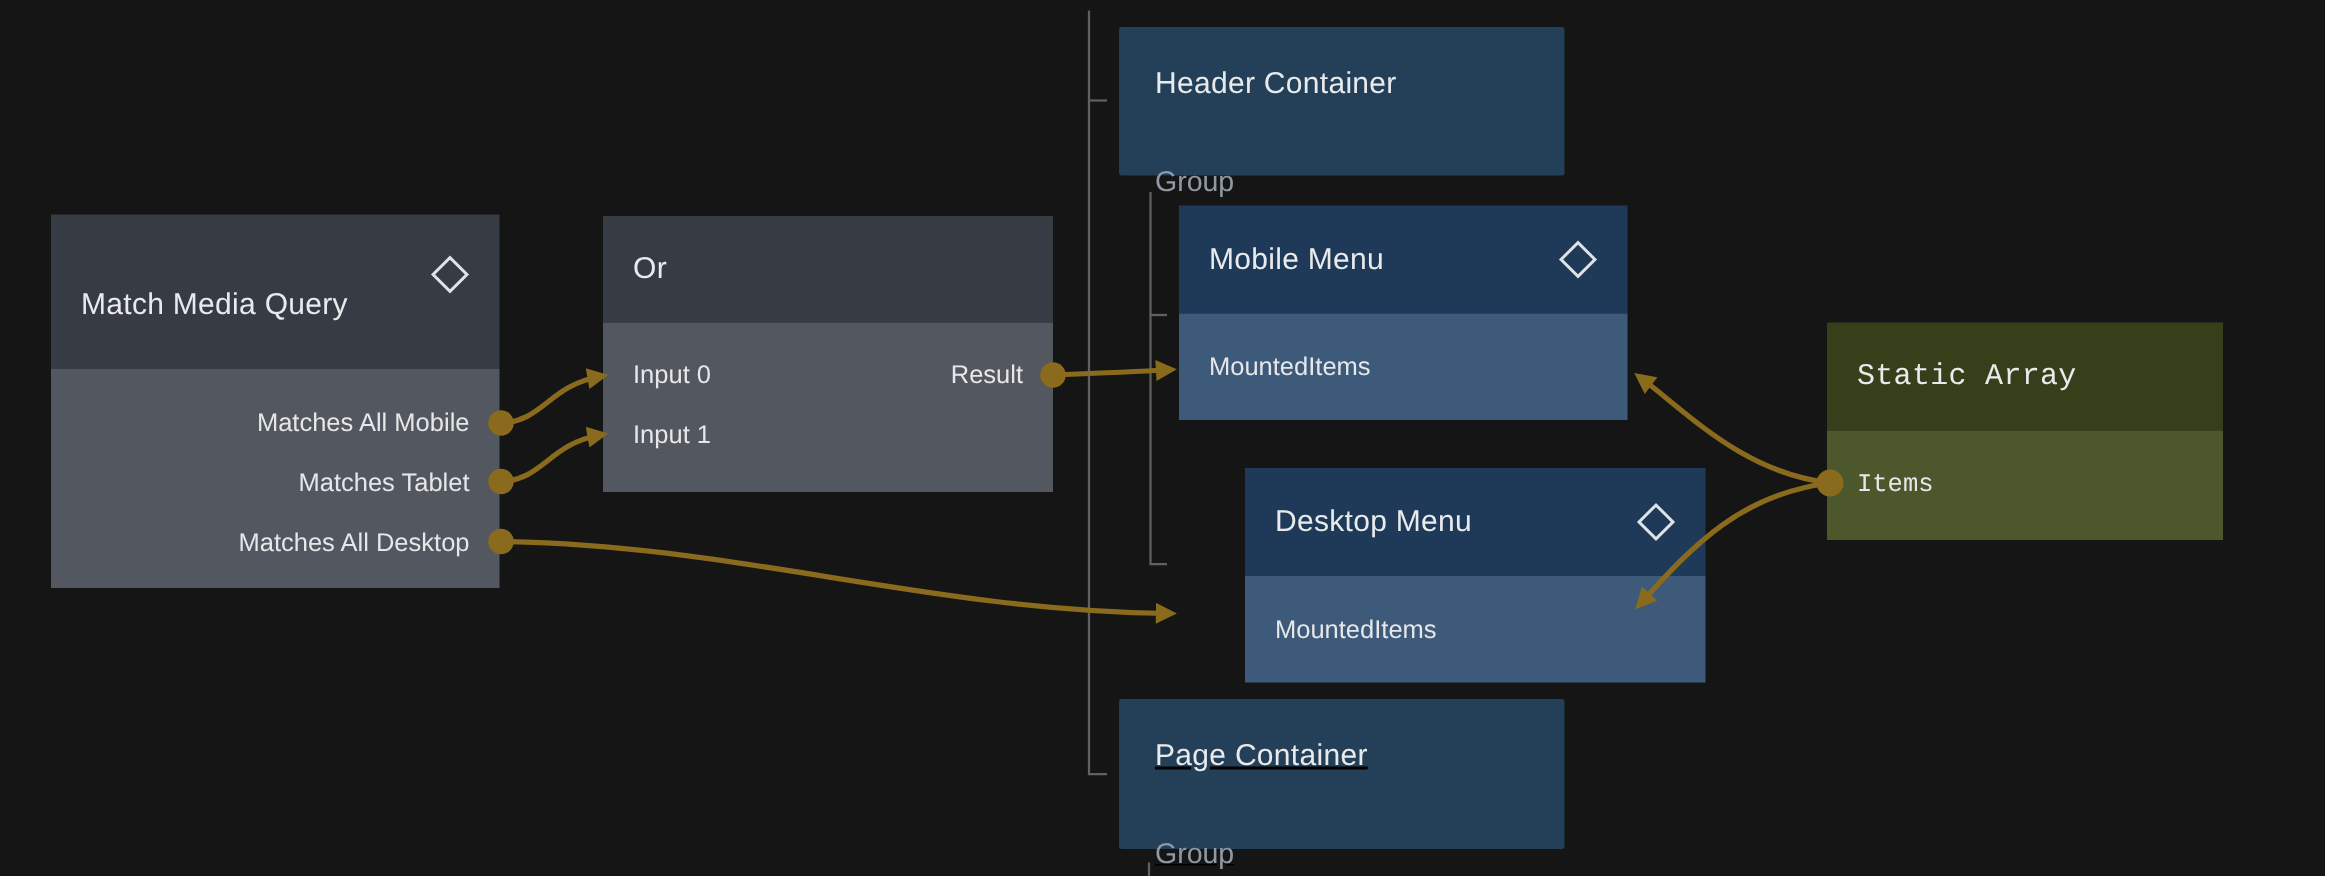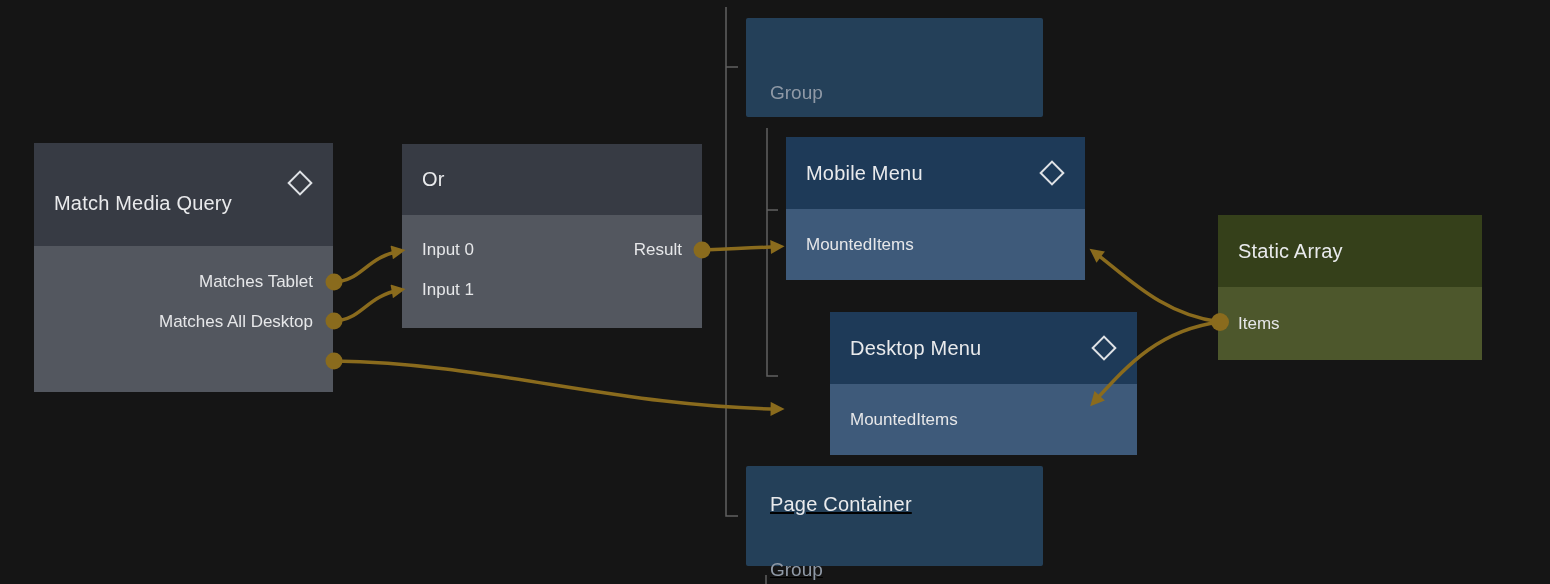--- a/index.html
+++ b/index.html
@@ -50,37 +50,39 @@
 <body>
 
 <div id="canvas">
 
   <div class="node" id="n-mmq" style="left:34px; top:143px; width:299px;">
     <div class="hdr hdr-gray">
       <div class="title">Match Media Query</div>
       <span class="diamond" style="top:31px;"></span>
     </div>
     <div class="bdy bdy-gray">
+      <div class="port">Matches All Mobile</div>
       <div class="port">Matches Tablet</div>
       <div class="port">Matches All Desktop</div>
     </div>
   </div>
 
   <div class="node" id="n-or" style="left:402px; top:144px; width:300px;">
     <div class="hdr hdr-gray flexhdr">
       <div class="title">Or</div>
     </div>
     <div class="bdy bdy-gray">
       <div class="port">Input 0</div>
       <div class="port">Input 1</div>
       <div class="port port-result">Result</div>
     </div>
   </div>
 
   <div class="node grp" style="left:746px; top:18px; width:297px; height:99px;">
+    <div class="title">Header Container</div>
     <div class="subtitle">Group</div>
   </div>
 
   <div class="node menu" style="left:786px; top:137px; width:299px;">
     <div class="hdr hdr-blue flexhdr">
       <div class="title">Mobile Menu</div>
       <span class="diamond d-center"></span>
     </div>
     <div class="bdy bdy-blue">
       <span class="port">Mounted</span>
@@ -92,21 +94,21 @@
     <div class="hdr hdr-blue flexhdr">
       <div class="title">Desktop Menu</div>
       <span class="diamond d-center"></span>
     </div>
     <div class="bdy bdy-blue">
       <span class="port">Mounted</span>
       <span class="port">Items</span>
     </div>
   </div>
 
-  <div class="node" id="n-sa" style="left:1218px; top:215px; width:264px;">
+  <div class="node" id="n-sa" style="left:1218px; top:215px; width:264px;font-family:Liberation Mono, monospace;">
     <div class="hdr hdr-green flexhdr">
       <div class="title">Static Array</div>
     </div>
     <div class="bdy bdy-green">
       <span class="port">Items</span>
     </div>
   </div>
 
   <div class="node grp" style="left:746px; top:466px; width:297px; height:100px;text-decoration:underline;">
     <div class="title">Page Container</div>

